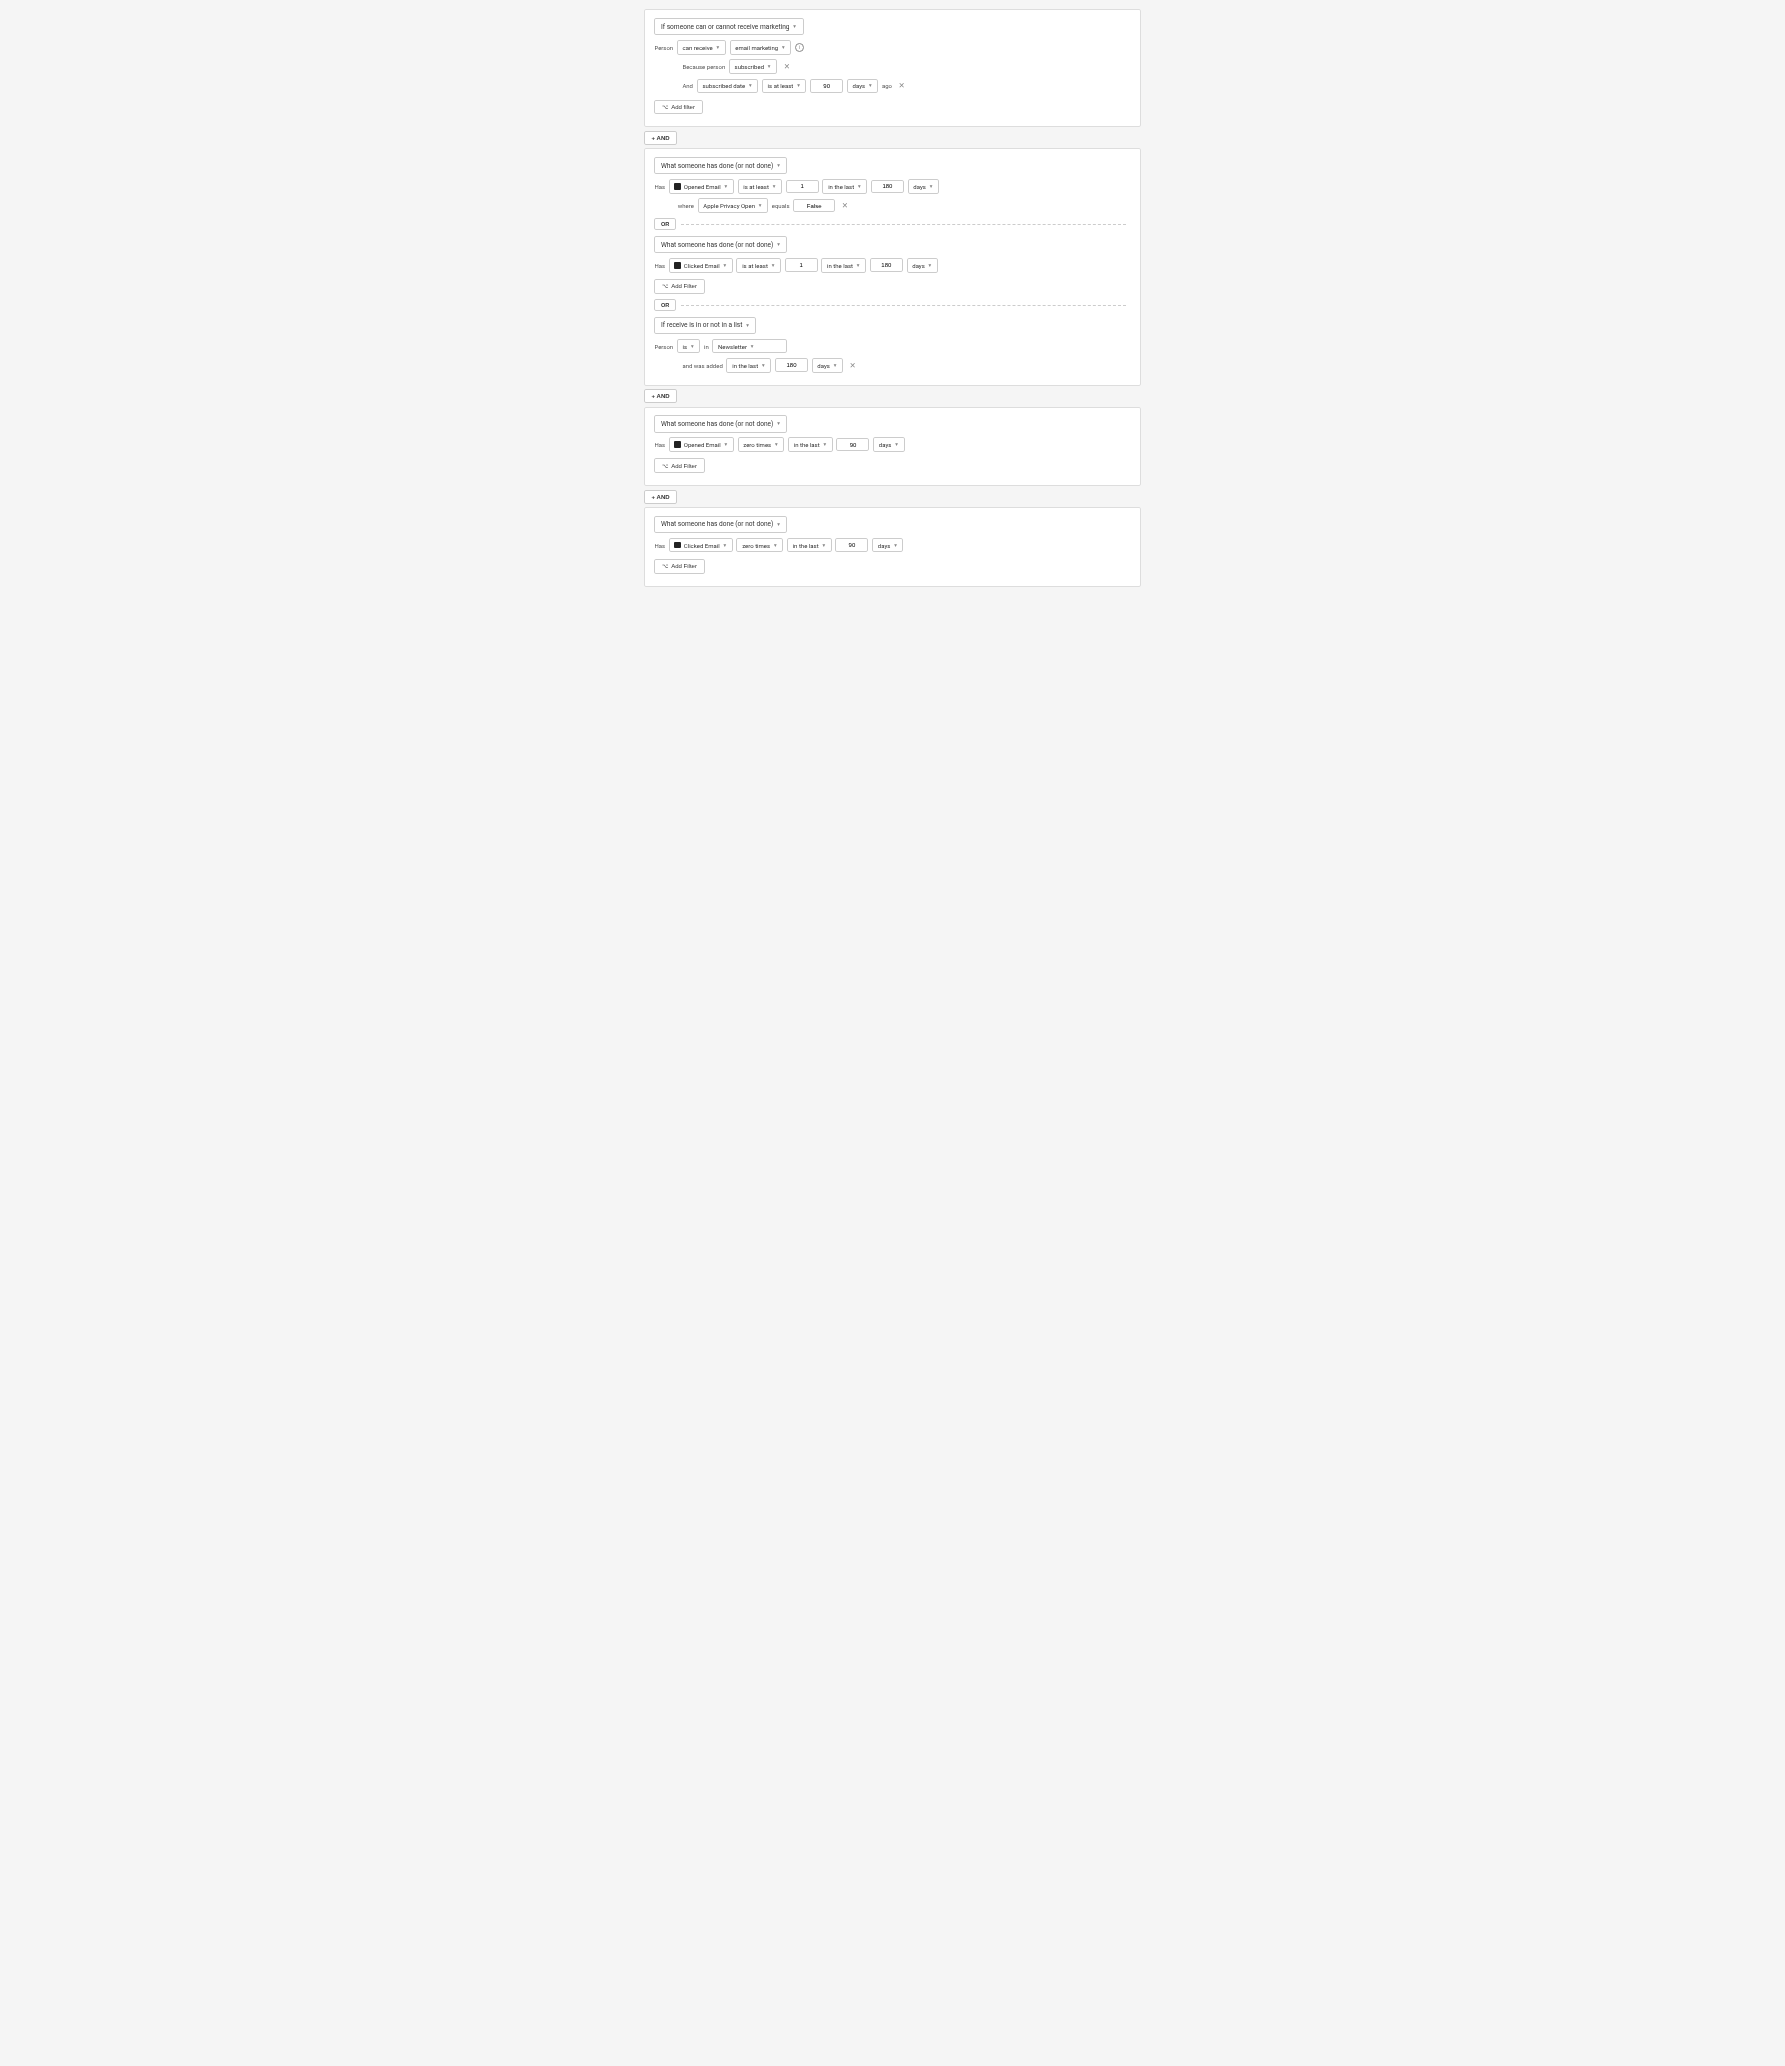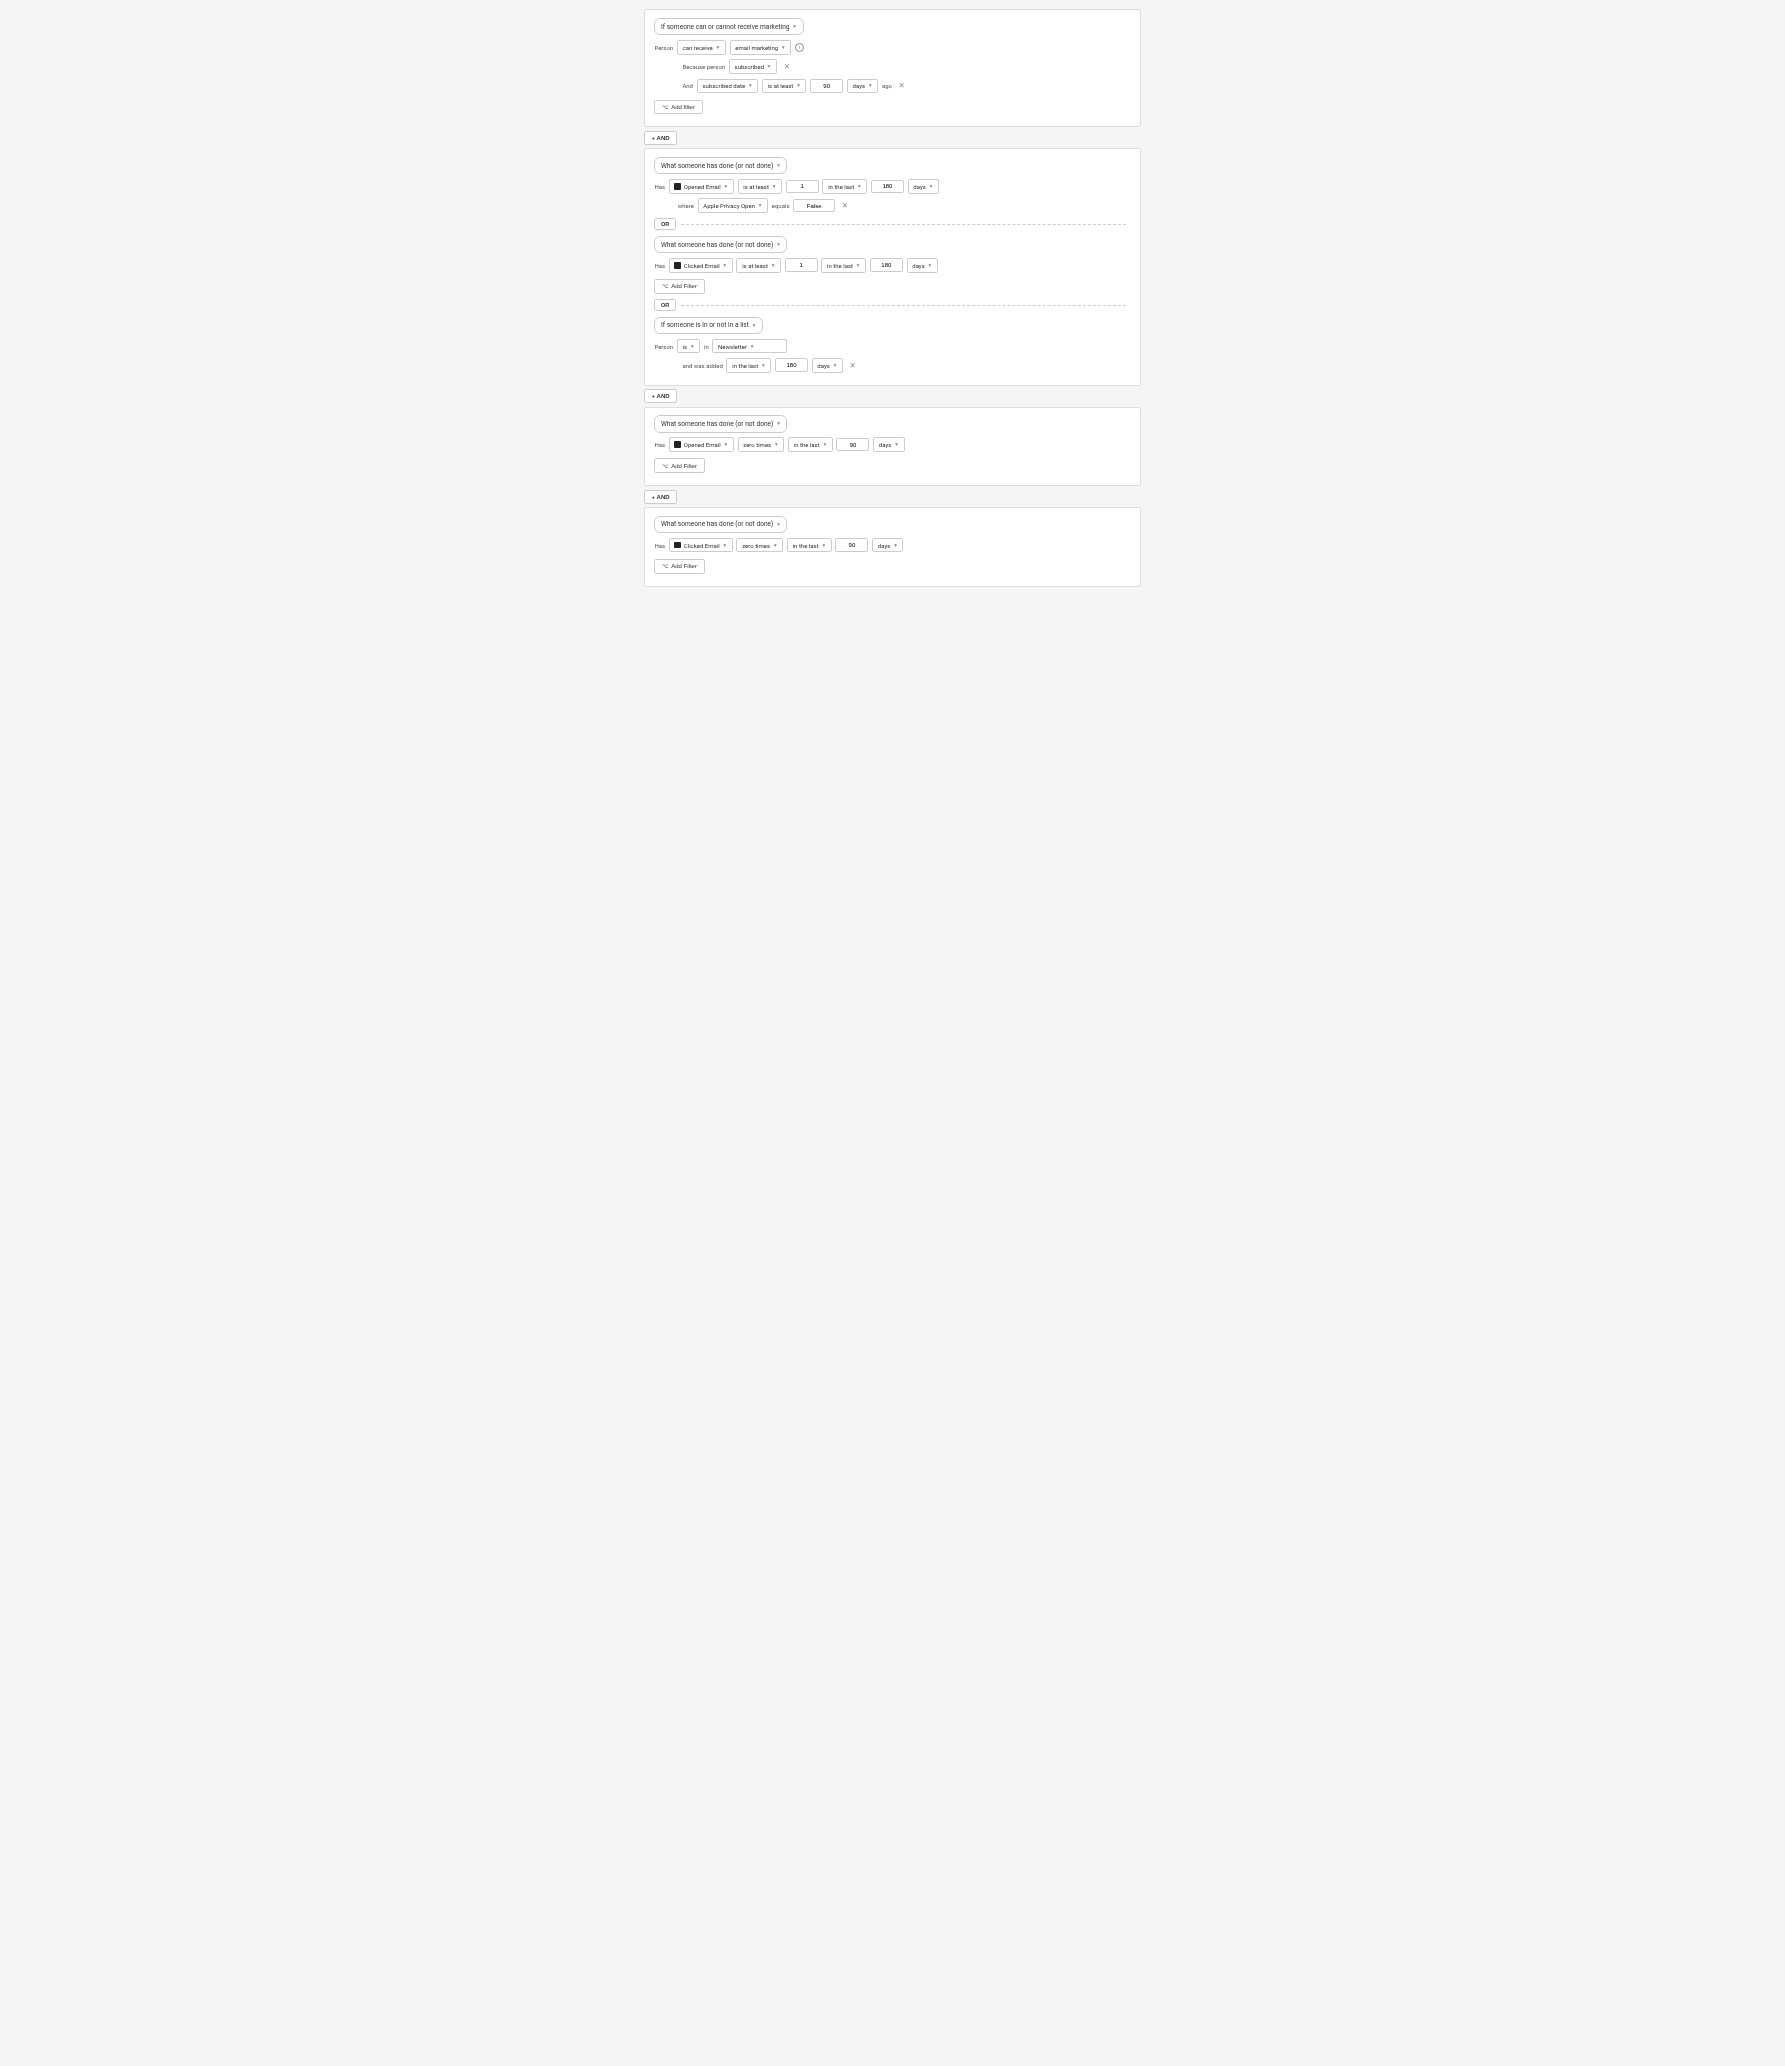--- a/index.html
+++ b/index.html
@@ -93,21 +93,20 @@
 
     .select-dropdown .chevron {
       font-size: 4.7px;
       color: #888;
     }
 
     .select-main {
       min-width: 94px;
       font-size: 6.6px;
       padding: 3.7px 5.6px;
-      border-radius: 6px;
     }
 
     .number-input {
       background: #fff;
       border: 0.5px solid #ccc;
       border-radius: 1.9px;
       padding: 2.8px 4.7px;
       font-size: 6px;
       width: 33px;
       text-align: center;
@@ -305,21 +304,21 @@
       </button>
     </div>
 
     <div class="or-connector">
       <button class="or-btn">OR</button>
       <div class="or-line"></div>
     </div>
 
     <div class="row">
       <div class="select-dropdown select-main">
-        <span>If someone is in or not in a list</span>
+        <span>If receive is in or not in a list</span>
         <span class="chevron">▼</span>
       </div>
     </div>
     <div class="row">
       <span class="label-text">Person</span>
       <div class="select-dropdown">
         <span>is</span>
         <span class="chevron">▼</span>
       </div>
       <span class="label-text">in</span>

